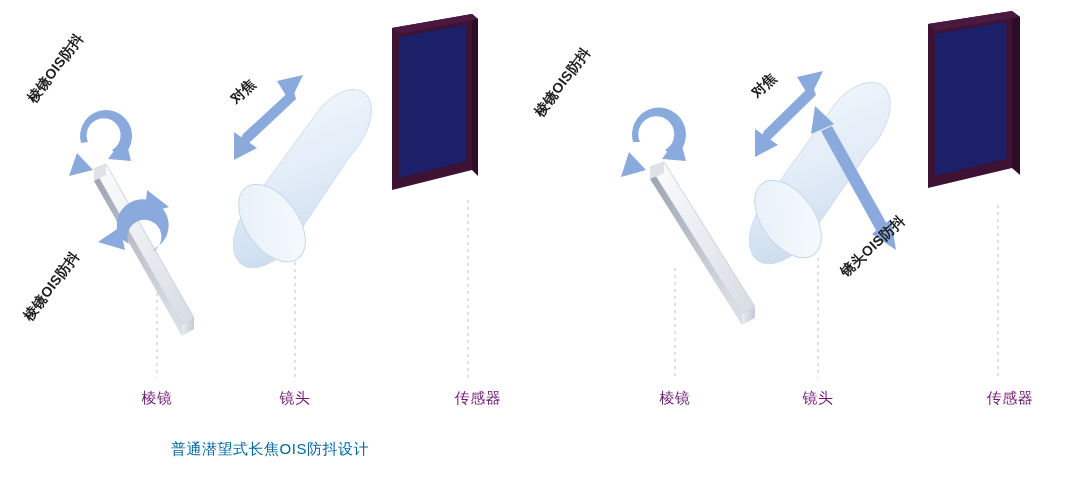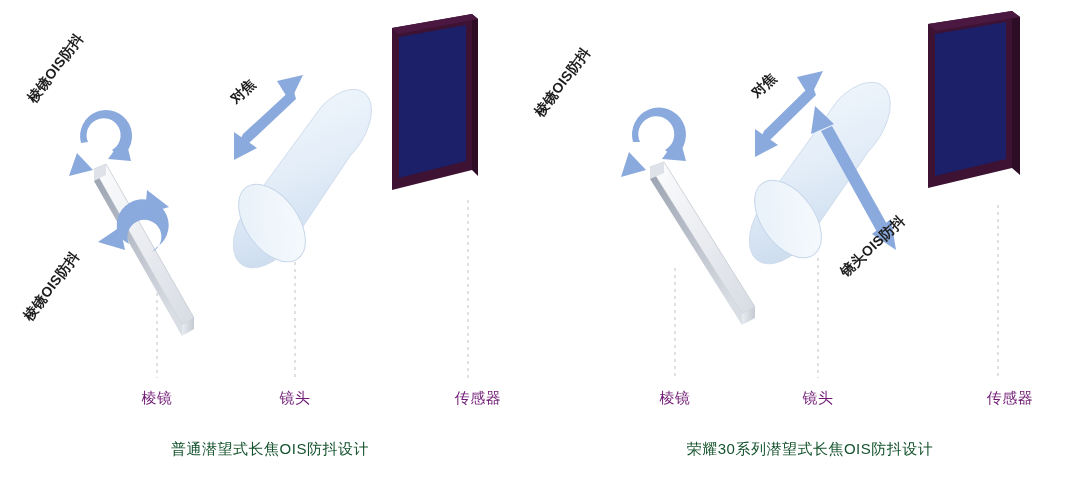--- a/index.html
+++ b/index.html
@@ -39,21 +39,21 @@
     font-size: 15px;
     color: #701a75;
     font-weight: 500;
     letter-spacing: 0.5px;
     white-space: nowrap;
     transform: translateX(-50%);
   }
   .caption {
     position: absolute;
     font-size: 15px;
-    color: #14532d;
+    color: #0369a1;
     font-weight: 500;
     letter-spacing: 0.5px;
     white-space: nowrap;
     transform: translateX(-50%);
   }
   .rot-label {
     position: absolute;
     font-size: 14px;
     color: #1c1c1c;
     font-weight: 600;
@@ -233,16 +233,15 @@
     <div class="rot-label" style="left:-9px; top:110px; transform:rotate(-53deg);">棱镜OIS防抖</div>
 
     <div class="rot-label" style="left:297px; top:268px; transform:rotate(-43deg);">镜头OIS防抖</div>
 
     <div class="focus-label" style="left:208px; top:89px; transform:rotate(-44deg);">对焦</div>
 
     <div class="part-label" style="left:135px; top:389px;">棱镜</div>
     <div class="part-label" style="left:278px; top:389px;">镜头</div>
     <div class="part-label" style="left:470px; top:389px;">传感器</div>
 
-    <div class="caption" style="left:270px; top:440px;">荣耀30系列潜望式长焦OIS防抖设计</div>
   </div>
 
 </div>
 
 </body></html>

